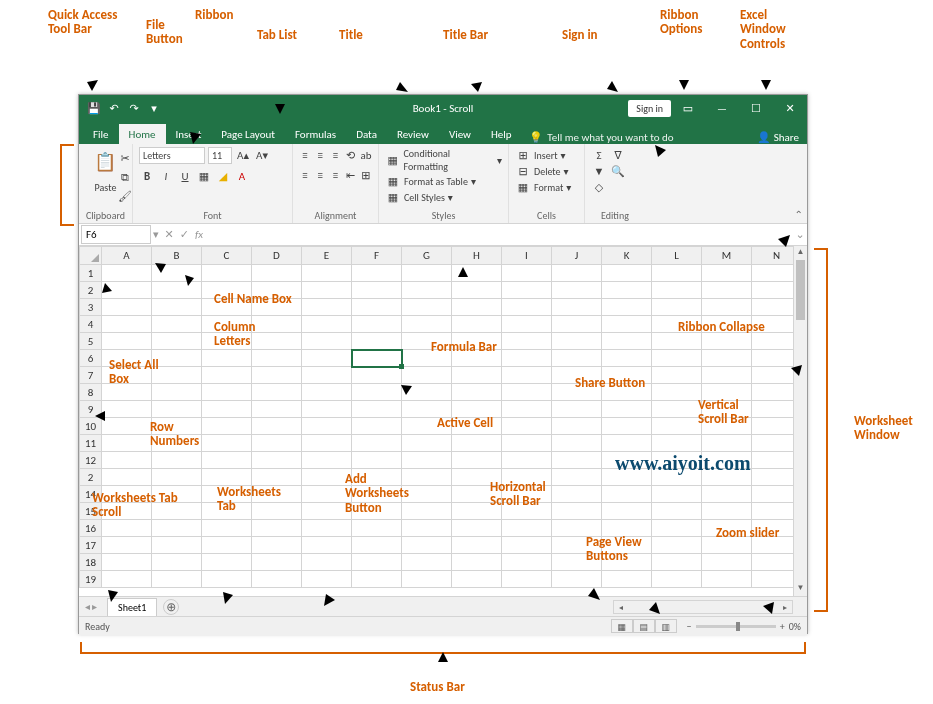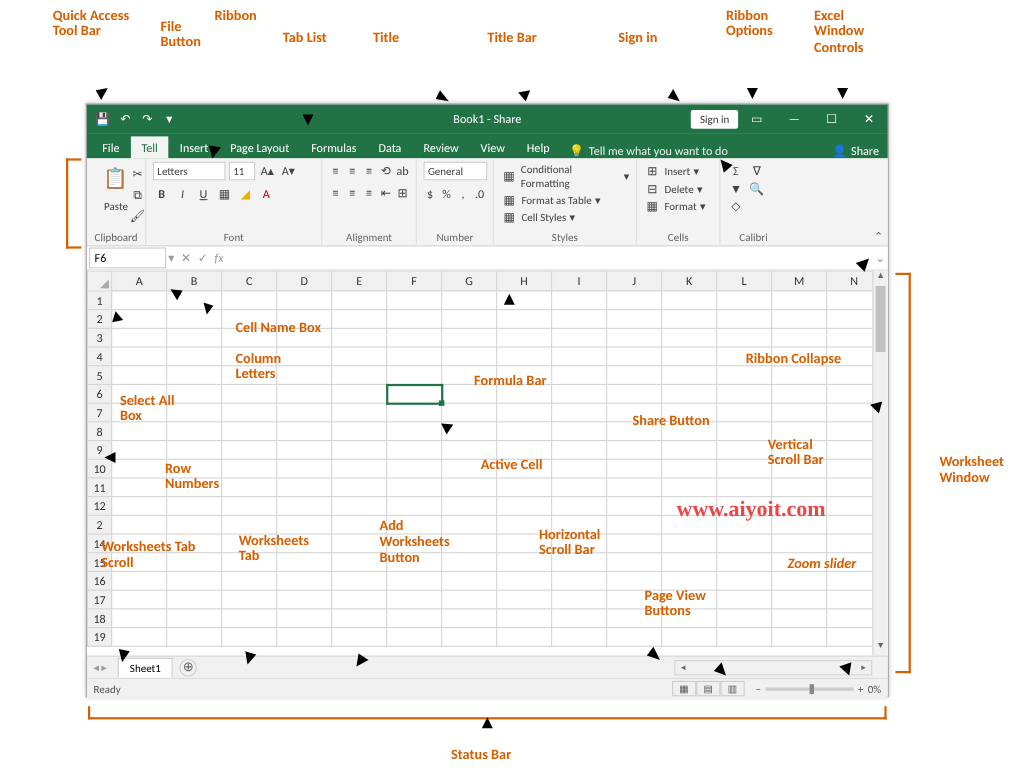--- a/index.html
+++ b/index.html
@@ -75,21 +75,21 @@
   .statusbar { height: 19px; background: #f0f0f0; border-top: 1px solid #d4d4d4; display: flex; align-items: center; font-size: 10px; color: #555; padding: 0 6px; justify-content: space-between; }
   .view-btns { display: flex; gap: 0; }
   .view-btn { width: 22px; height: 14px; border: 1px solid #ccc; display: flex; align-items: center; justify-content: center; font-size: 9px; }
   .zoom { display: flex; align-items: center; gap: 4px; }
   .zoom-slider { width: 80px; height: 3px; background: #ccc; position: relative; }
   .zoom-thumb { position: absolute; left: 50%; top: -3px; width: 4px; height: 9px; background: #888; }
 
   
   .bracket { position: absolute; border: 2px solid #d65f00; }
 
-  .watermark { position: absolute; font-family: "Times New Roman", serif; font-weight: bold; font-size: 20px; color: #ef4444; z-index: 50; }
+  .watermark { position: absolute; font-family: "Times New Roman", serif; font-weight: bold; font-size: 20px; color: #0c4a6e; z-index: 50; }
 </style>
 </head>
 <body>
 
 <div class="annot" style="left:48px; top:8px;">Quick Access
 Tool Bar</div>
 <div class="annot" style="left:146px; top:18px;">File
 Button</div>
 <div class="annot" style="left:195px; top:8px;">Ribbon</div>
 <div class="annot" style="left:257px; top:28px;">Tab List</div>
@@ -141,33 +141,33 @@
 
 <div class="excel">
 
   <div class="titlebar">
     <div class="qat">
       <span>💾</span>
       <span>↶</span>
       <span>↷</span>
       <span>▾</span>
     </div>
-    <div class="title-center">Book1  -  Share</div>
+    <div class="title-center">Book1  -  Scroll</div>
     <div class="win-controls">
       <div class="sign-in-btn">Sign in</div>
       <div class="ribbon-opt">▭</div>
       <div class="btn">—</div>
       <div class="btn">☐</div>
       <div class="btn">✕</div>
     </div>
   </div>
 
   <div class="tabstrip">
     <div class="tab">File</div>
-    <div class="tab active">Tell</div>
+    <div class="tab active">Home</div>
     <div class="tab">Insert</div>
     <div class="tab">Page Layout</div>
     <div class="tab">Formulas</div>
     <div class="tab">Data</div>
     <div class="tab">Review</div>
     <div class="tab">View</div>
     <div class="tab">Help</div>
     <div class="tell-me">
       <span>💡</span>
       <span>Tell me what you want to do</span>
@@ -225,32 +225,20 @@
           <span class="iconbox">≡</span>
           <span class="iconbox">≡</span>
           <span class="iconbox">≡</span>
           <span class="iconbox">⇤</span>
           <span class="iconbox">⊞</span>
         </div>
       </div>
       <div class="group-label">Alignment</div>
     </div>
 
-    <div class="group" style="width:70px;">
-      <div style="flex:1;">
-        <div class="sel" style="width:58px;">General</div>
-        <div class="row" style="margin-top:4px;">
-          <span class="iconbox">$</span>
-          <span class="iconbox">%</span>
-          <span class="iconbox">,</span>
-          <span class="iconbox">.0</span>
-        </div>
-      </div>
-      <div class="group-label">Number</div>
-    </div>
 
     <div class="group" style="width:130px;">
       <div style="flex:1; font-size:10px;">
         <div class="row">
             <span class="iconbox">▦</span>
             <span>Conditional Formatting</span>
             <span>▾</span>
           </div>
         <div class="row">
             <span class="iconbox">▦</span>
@@ -294,21 +282,21 @@
             <span class="iconbox">ᐁ</span>
           </div>
         <div class="row">
             <span class="iconbox">▼</span>
             <span class="iconbox">🔍</span>
           </div>
         <div class="row">
             <span class="iconbox">◇</span>
           </div>
       </div>
-      <div class="group-label">Calibri</div>
+      <div class="group-label">Editing</div>
     </div>
 
     <div class="collapse-caret">⌃</div>
   </div>
 
   <div class="fbar">
     <div class="namebox">F6</div>
     <span style="color:#999;">▾</span>
     <div class="fbar-icons">
       <span>✕</span>
@@ -767,21 +755,21 @@
 Scroll</div>
 <div class="annot" style="left:217px; top:485px;">Worksheets
 Tab</div>
 <div class="annot" style="left:345px; top:472px;">Add
 Worksheets
 Button</div>
 <div class="annot" style="left:490px; top:480px;">Horizontal
 Scroll Bar</div>
 <div class="annot" style="left:586px; top:535px;">Page View
 Buttons</div>
-<div class="annot" style="left:716px; top:506px;font-style:italic;">Zoom slider</div>
+<div class="annot" style="left:716px; top:526px;">Zoom slider</div>
 <div class="annot" style="left:410px; top:680px;">Status Bar</div>
 
 <svg class="arrow" style="left:150px; top:258px; width:70px; height:45px;">
     <path d="M65,40 L5,5"></path>
     <polygon points="5,5 16,6 11,15"></polygon>
   </svg>
 <svg class="arrow" style="left:180px; top:270px; width:40px; height:60px;">
     <path d="M35,55 L5,5"></path>
     <polygon points="5,5 14,8 8,16"></polygon>
   </svg>

